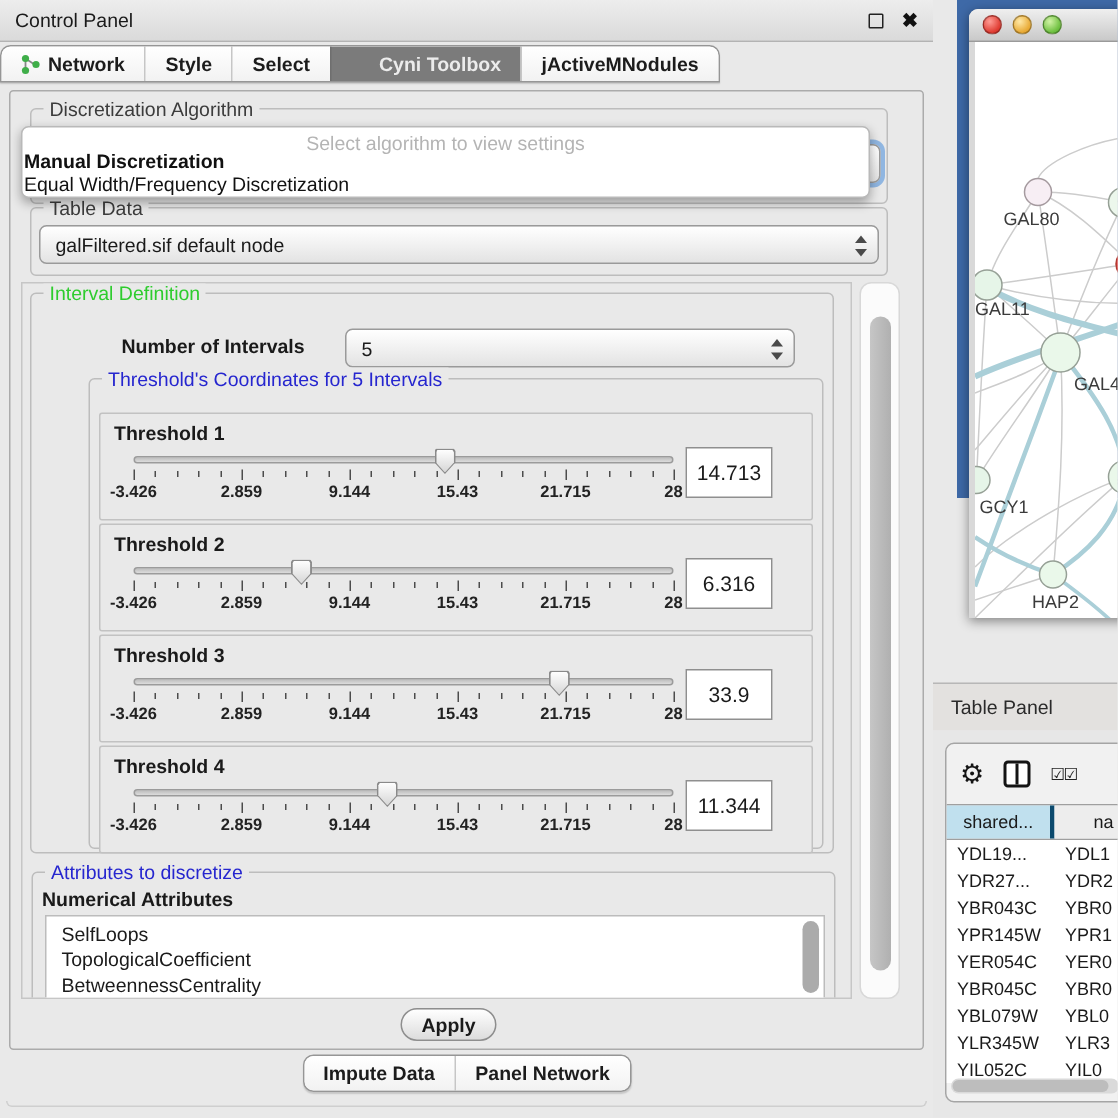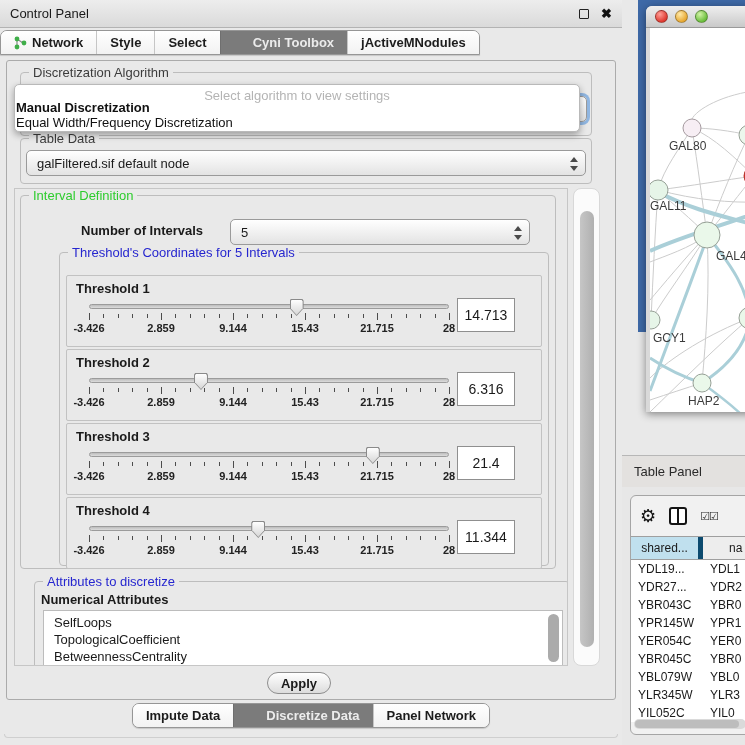--- a/index.html
+++ b/index.html
@@ -124,21 +124,21 @@
   #tp-inner { position:absolute; left:8px; top:8px; width:132px; height:240px;
     background:#f1f1f1; border:1px solid #a5a5a5; border-radius:6px; overflow:hidden; }
   #tp-toolbar { display:flex; align-items:center; gap:13px; height:40px; padding-left:9px; }
   .gear-icon { font-size:18px; color:#141414; line-height:1; }
   .split-icon { width:18px; height:18px; border:2px solid #141414; border-radius:3px; position:relative; background:#fff; }
   .split-icon::after { content:""; position:absolute; left:6px; top:0; width:2px; height:14px; background:#141414; }
   .checks-icon { font-size:11px; letter-spacing:-1px; color:#222; }
   #tp-table { border-top:1px solid #9f9f9f; }
   #tp-headrow { display:flex; height:23px; border-bottom:1px solid #9f9f9f; font-size:12px; }
   .hcell { display:flex; align-items:center; justify-content:center; }
-  .hcell.c1 { width:72px; background:#c0e0ee; border-right:5px solid #0c4a6e; }
+  .hcell.c1 { width:72px; background:#c0e0ee; border-right:3px solid #0c4a6e; }
   .hcell.c2 { flex:1; background:#ededed; justify-content:flex-start; padding-left:26px; }
   .trow { display:flex; height:18px; font-size:12px; background:#fff; }
   .tcell { display:flex; align-items:center; padding-left:7px; white-space:nowrap; overflow:hidden; }
   .tcell.c1 { width:72px; }
   .tcell.c2 { flex:1; }
   #tp-hscroll { position:absolute; left:3px; top:223px; width:112px; height:10px;
     background:#dadada; border-radius:5px; }
   #tp-hscroll .hthumb { position:absolute; left:1px; top:1px; width:104px; height:8px;
     background:#bdbdbd; border-radius:4px; }
 
@@ -364,21 +364,21 @@
                     </div>
                     <div class="ticklabels">
                       <span style="left: 0%;">-3.426</span>
                       <span style="left: 20%;">2.859</span>
                       <span style="left: 40%;">9.144</span>
                       <span style="left: 60%;">15.43</span>
                       <span style="left: 80%;">21.715</span>
                       <span style="left: 100%;">28</span>
                     </div>
                   </div>
-                  <div class="thr-value">21.4</div>
+                  <div class="thr-value">33.9</div>
                 </div>
                 <div class="thr-panel">
                   <div class="thr-label">Threshold 4</div>
                   <div class="slider">
                     <div class="track">
                       <div class="thumb" style="left: calc(47% - 7px);">
                         <div class="thumb-in"></div>
                       </div>
                     </div>
                     <div class="ticks">
@@ -417,21 +417,21 @@
                       <span style="left: 80%;">21.715</span>
                       <span style="left: 100%;">28</span>
                     </div>
                   </div>
                   <div class="thr-value">11.344</div>
                 </div>
               </div>
           </div>
         </div>
 
-        <div class="group" style="left:19px; top:392px; width:536px; height:140px;">
+        <div class="group" style="left:6px; top:392px; width:536px; height:140px;">
           <span class="group-title gt-blue">Attributes to discretize</span>
           <span id="attr-sub">Numerical Attributes</span>
           <div id="attr-list">
             <div id="attr-items">
                 <div class="litem">SelfLoops</div>
                 <div class="litem">TopologicalCoefficient</div>
                 <div class="litem">BetweennessCentrality</div>
               </div>
             <div id="attr-scroll"></div>
           </div>
@@ -443,23 +443,20 @@
         <div class="vthumb"></div>
       </div>
 
       <div id="apply-btn">Apply</div>
     </div>
 
     <div id="bottom-tabbar">
       <div class="tabstrip rounded" id="bottom-tabstrip">
           <div class="tab">
             <span>Impute Data</span>
-          </div>
-          <div class="tab selected">
-            <span>Discretize Data</span>
           </div>
           <div class="tab">
             <span>Panel Network</span>
           </div>
         </div>
     </div>
     <div id="cp-bottom-line"></div>
   </div>
 
   <div id="right-col">

